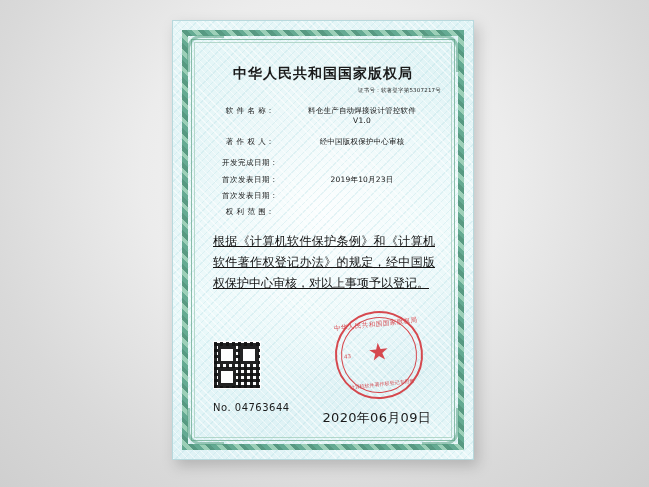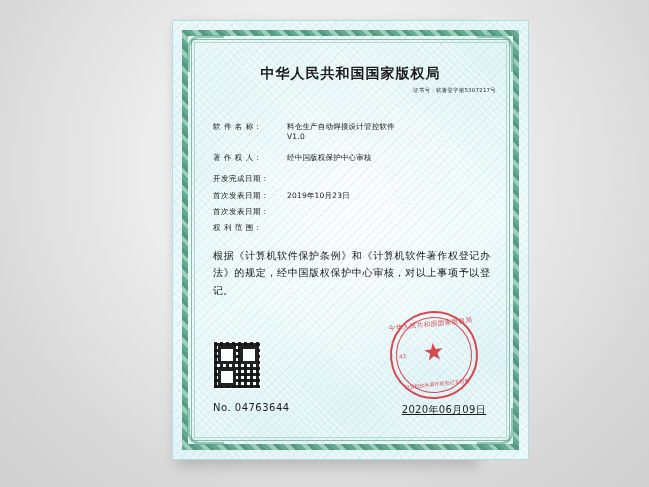--- a/index.html
+++ b/index.html
@@ -33,21 +33,21 @@
     height: 440px;
     background: rgba(0,0,0,0.18);
     filter: blur(7px);
     border-radius: 2px;
   }
   
   .cert {
     position: absolute;
     left: 172px;
     top: 20px;
-    width: 357px;
+    width: 302px;
     height: 440px;
     background:
       linear-gradient(160deg, #e8f7f8 0%, #dff3f5 28%, #eaf9fa 55%, #dff2f5 80%, #e9f8f9 100%);
     border: 1px solid #b8d9dd;
     box-sizing: border-box;
     overflow: hidden;
   }
   
   .cert::before {
     content: "";
@@ -136,23 +136,24 @@
     text-align: right;
     font-size: 5.5px;
     color: #2b2b2b;
     margin-top: 4px;
     padding-right: 6px;
     letter-spacing: 0.2px;
   }
 
   
   .fields {
-    margin-top: 28px;
+    margin-top: 12px;
     padding-left: 14px;
     padding-right: 10px;
+    text-align: center;
   }
   .row {
     display: flex;
     align-items: flex-start;
     margin-bottom: 6px;
     font-size: 7.5px;
     color: #141414;
     line-height: 1.35;
   }
   .row .label {
@@ -168,25 +169,26 @@
   .row .value .line2 {
     display: block;
   }
   .gap-top { margin-top: 11px; }
 
   
   .statement {
     margin-top: 14px;
     padding-left: 14px;
     padding-right: 12px;
-    font-size: 10px;
+    font-size: 12px;
     line-height: 1.75;
     color: #141414;
     text-align: justify;
     text-indent: 0;
+    text-decoration: underline;
   }
 
   
   .bottom {
     position: absolute;
     left: 0;
     right: 0;
     bottom: 4px;
     height: 110px;
   }
@@ -217,25 +219,24 @@
     position: absolute;
     left: 14px;
     bottom: 16px;
     font-size: 10px;
     color: #1a1a1a;
     letter-spacing: 0.5px;
   }
   .issue-date {
     position: absolute;
     right: 16px;
-    bottom: 12px;
-    font-size: 10px;
+    bottom: 2px;
+    font-size: 13px;
     color: #1a1a1a;
     letter-spacing: 0.3px;
-    text-decoration: underline;
   }
 
   
   .seal {
     position: absolute;
     right: 24px;
     bottom: 30px;
     width: 84px;
     height: 84px;
     border-radius: 50%;

